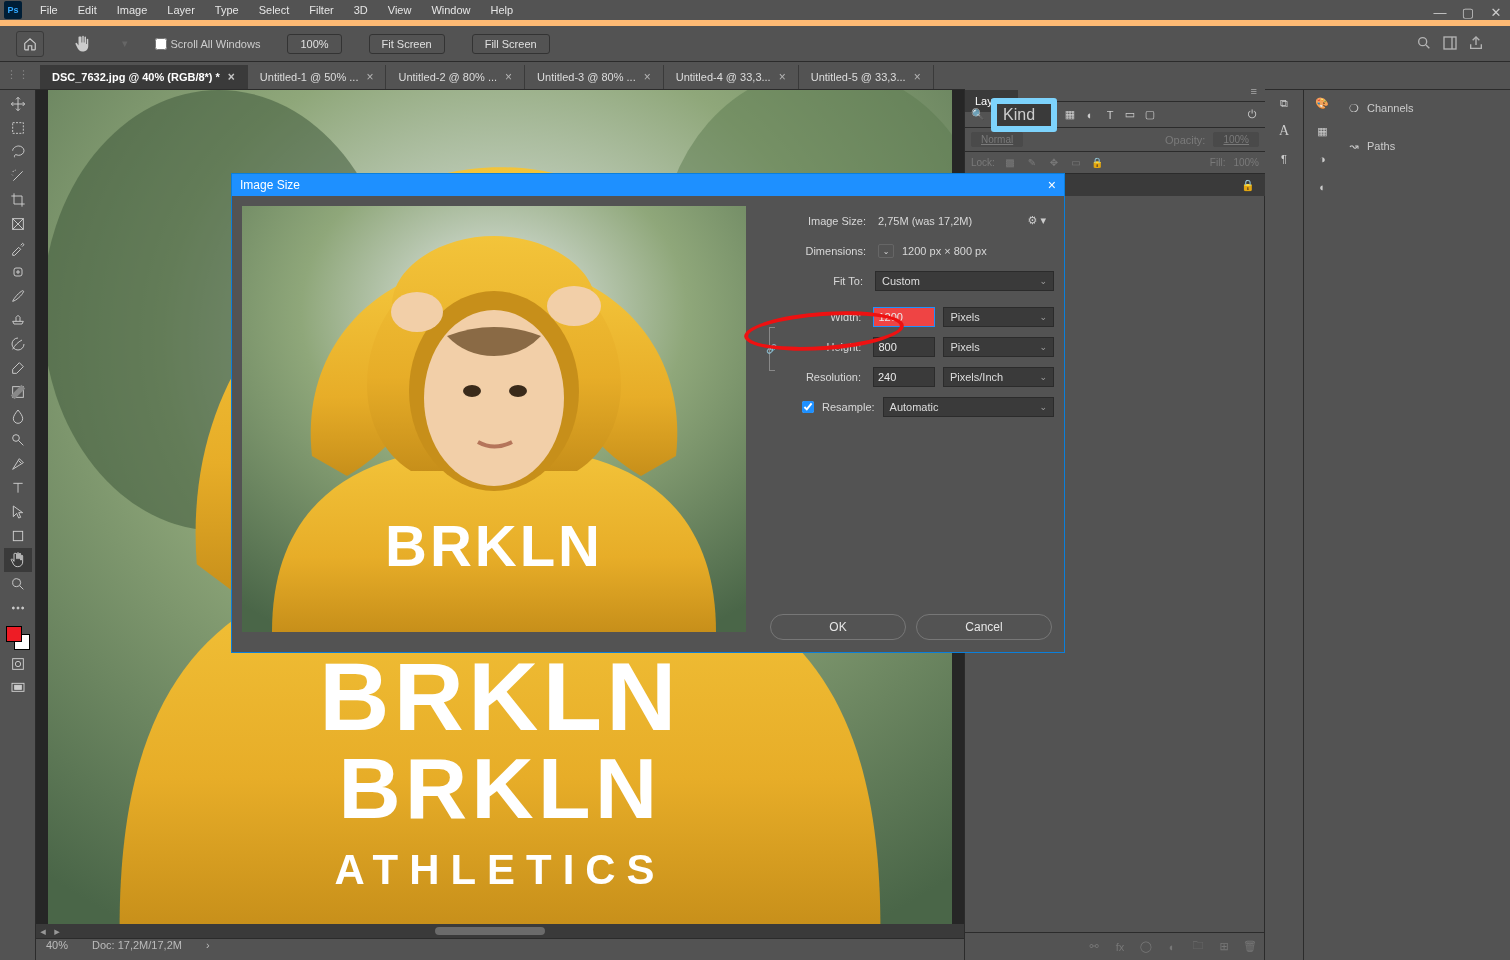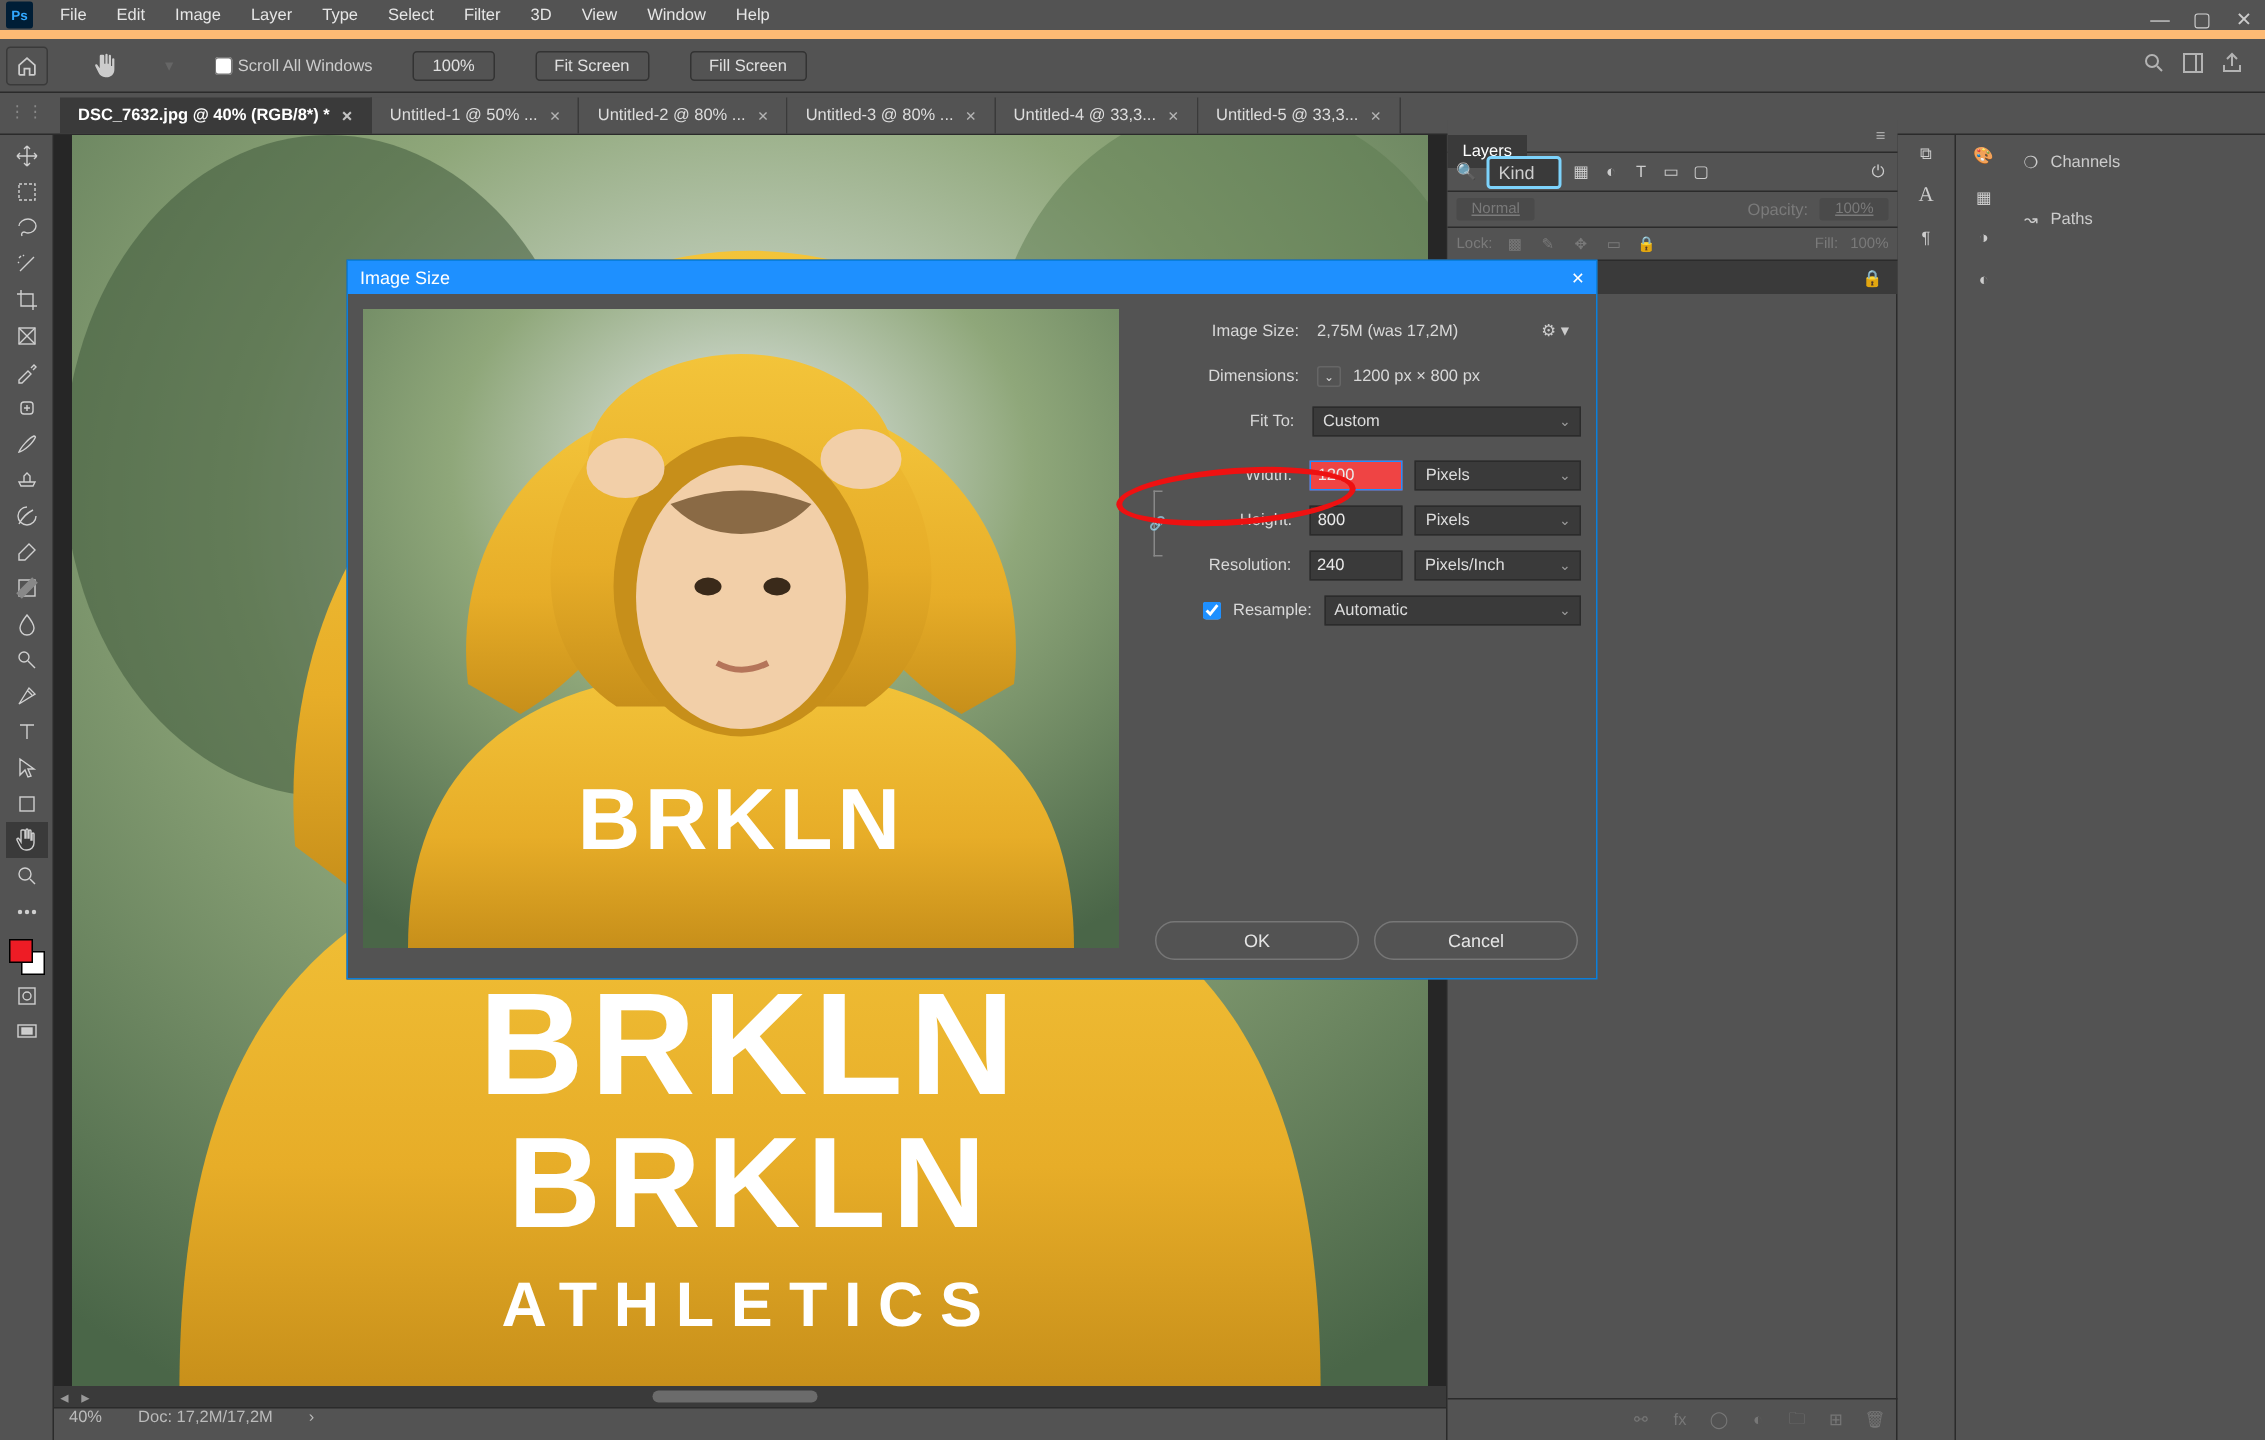--- a/index.html
+++ b/index.html
@@ -4,21 +4,21 @@
 <style>
   * { box-sizing: border-box; margin: 0; padding: 0; font-family: "Segoe UI", Tahoma, sans-serif; }
   body { background: #535353; color: #ccc; font-size: 11px; width: 1510px; height: 960px; overflow: hidden; position: relative; }
   
   .menubar { height: 26px; background: #535353; border-bottom: 6px solid #fdba74; display: flex; align-items: center; padding-left: 4px; }
   .ps-badge { width: 18px; height: 18px; background: #001e36; color: #31a8ff; font-weight: bold; font-size: 9px; display: flex; align-items: center; justify-content: center; border-radius: 2px; margin-right: 8px; }
   .menubar span.menu-item { padding: 0 10px; line-height: 26px; cursor: default; color: #e6e6e6; }
   .win-controls { position: absolute; right: 0; top: 0; height: 26px; display: flex; }
   .win-controls div { width: 28px; text-align: center; line-height: 26px; font-size: 13px; color: #ccc; }
   
-  .optionbar { height: 36px; background: #535353; border-bottom: 1px solid #2b2b2b; display: flex; align-items: center; padding: 0 4px; gap: 27px; }
+  .optionbar { height: 36px; background: #535353; border-bottom: 1px solid #2b2b2b; display: flex; align-items: center; padding: 0 16px; gap: 27px; }
   .home-icon { width: 28px; height: 26px; display: flex; align-items: center; justify-content: center; background: #535353; border:1px solid #3a3a3a; border-radius:3px;}
   .opt-hand { width: 24px; height: 24px; display:flex;align-items:center;justify-content:center;}
   .opt-check { display:flex;align-items:center;gap:4px;color:#ccc;}
   .opt-btn { border:1px solid #333; background:#535353; color:#e0e0e0; padding:3px 12px; border-radius:3px; font-size:11px;}
   .opt-right { margin-left:auto; display:flex; gap:10px; align-items:center; padding-right:10px;}
   .opt-right svg { opacity:.8;}
   
   .tabbar { height: 28px; display:flex; align-items:flex-end; padding-left:40px; background:#535353; border-bottom:1px solid #2b2b2b; position:relative;}
   .tabbar .handle { position:absolute; left:6px; top:6px; color:#888; font-size:11px; letter-spacing:1px;}
   .doc-tab { padding:0 12px; height:24px; line-height:24px; font-size:11px; background:#535353; color:#ddd; display:flex; align-items:center; gap:8px; border-right:1px solid #3a3a3a;}
@@ -39,21 +39,21 @@
   .statusbar { position:absolute; left:0; right:0; bottom:0; height:22px; background:#535353; border-top:1px solid #2b2b2b; display:flex; padding:0 10px; gap:24px; font-size:11px; color:#bbb;}
   .hscroll { position:absolute; left:0; right:0; bottom:22px; height:14px; background:#3a3a3a; display:flex; align-items:center;}
   .hscroll .thumb { margin-left:40%; width:110px; height:8px; background:#6b6b6b; border-radius:4px;}
   .hscroll .arrow { width:14px; text-align:center; color:#999;}
   .right-panels { width:300px; background:#535353; border-left:1px solid #2b2b2b; position:relative;}
   .layers-panel { position:absolute; left:0; top:-10px; width:300px; background:#535353;}
   .panel-tab-row { height:22px; display:flex; align-items:center; border-bottom:1px solid #2b2b2b;}
   .panel-tab { padding:0 10px; line-height:22px; font-size:11px; background:#3a3a3a; color:#fff;margin-top:21px;}
   .panel-ham { margin-left:auto; padding:0 8px; color:#aaa;}
   .layer-filter-row { height:26px; display:flex; align-items:center; gap:6px; padding:0 6px; border-bottom:1px solid #2b2b2b;}
-  .kind-select { font-size:12px; color:#ccc; background:#3a3a3a; border:2px solid #7dd3fc; padding:2px 16px 2px 6px; border-radius:3px; position:relative;}
+  .kind-select { font-size:16px; color:#ccc; background:#3a3a3a; border:6px solid #7dd3fc; padding:2px 16px 2px 6px; border-radius:3px; position:relative;}
   .blend-row { height:24px; display:flex; align-items:center; padding:0 6px; gap:8px; border-bottom:1px solid #2b2b2b; color:#7a7a7a;}
   .blend-row .readonly { background:#4a4a4a; padding:2px 10px; border-radius:2px; font-size:10px;text-decoration:underline;}
   .lock-row { height:22px; display:flex; align-items:center; padding:0 6px; gap:8px; color:#7a7a7a; font-size:10px; border-bottom:1px solid #2b2b2b;}
   .layer-item { height:22px; background:#3a3a3a; display:flex; align-items:center; justify-content:flex-end; padding:0 10px;}
   .layers-bottom { position:absolute; bottom:0; left:0; width:300px; height:28px; border-top:1px solid #2b2b2b; display:flex; align-items:center; justify-content:flex-end; gap:12px; padding-right:8px; color:#777;}
   .far-right { width:246px; background:#535353; border-left:1px solid #2b2b2b; display:flex;}
   .far-right .colA { width:38px; display:flex; flex-direction:column; align-items:center; padding-top:6px; gap:14px;}
   .far-right .colB { width:38px; display:flex; flex-direction:column; align-items:center; padding-top:6px; gap:14px; border-left:1px solid #2b2b2b;}
   .far-right .labels { flex:1; display:flex; flex-direction:column; padding-top:6px; gap:14px;}
   .far-right .row { display:flex; align-items:center; gap:6px; height:24px; padding-left:6px; color:#ccc;}

